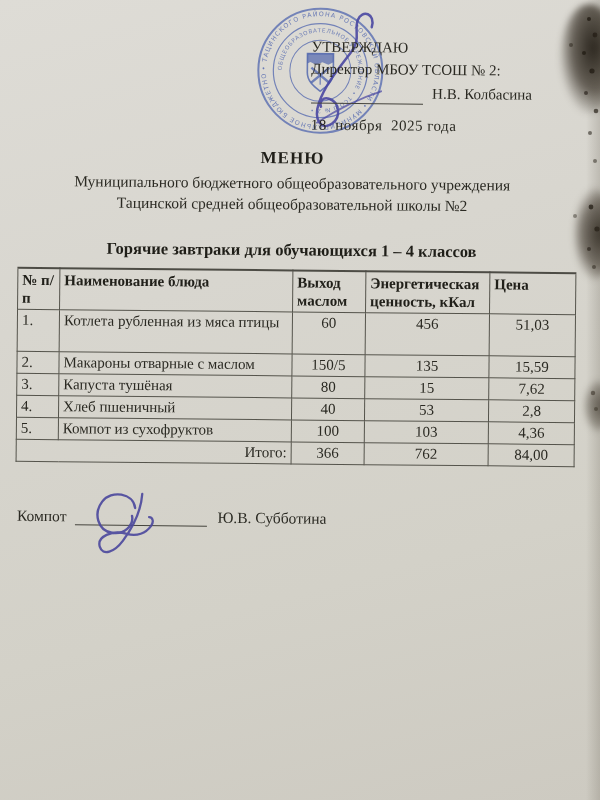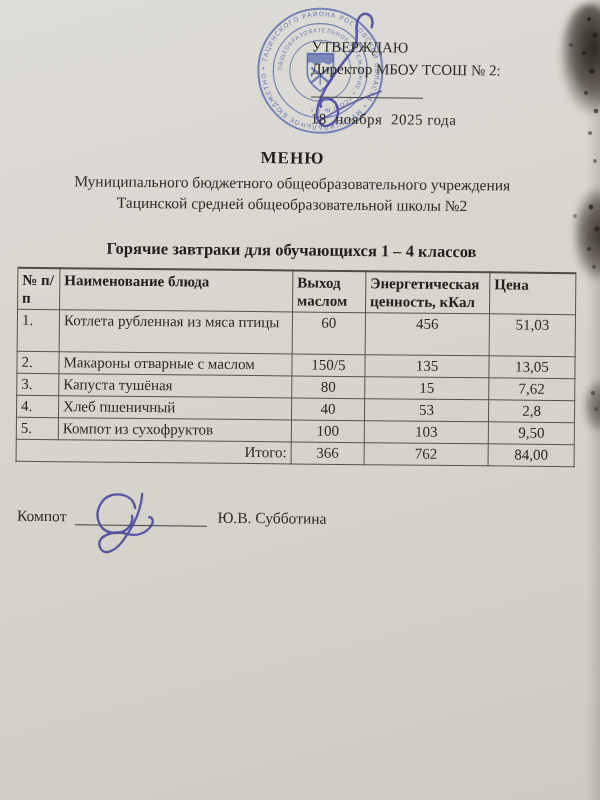--- a/index.html
+++ b/index.html
@@ -98,20 +98,21 @@
         <path d="M 80,20 C 84,6 70,2 66,13 C 62,24 70,32 59,46 C 47,62 34,78 28,96 C 22,114 31,124 41,117 C 51,110 48,95 38,92 C 32,90 28,95 30,100" stroke-width="2.5"></path>
         <path d="M 26,116 C 44,104 66,92 90,84" stroke-width="1.8" opacity="0.8"></path>
       </g>
     </svg>
 
     <div class="approval">
       <div>УТВЕРЖДАЮ</div>
       <div>Директор МБОУ ТСОШ № 2:</div>
       <div class="row-sign">
         <span class="sig-blank"></span>
+        <span>Н.В. Колбасина</span>
       </div>
       <div class="date">18&nbsp; ноября&nbsp; 2025 года</div>
     </div>
 
     <div class="titleblock">
       <div class="t-heading">МЕНЮ</div>
       <div class="t-org1">Муниципального бюджетного общеобразовательного учреждения</div>
       <div class="t-org2">Тацинской средней общеобразовательной школы №2</div>
       <div class="t-sub">Горячие завтраки для обучающихся 1 – 4 классов</div>
     </div>
@@ -137,42 +138,42 @@
         <td>Котлета рубленная из мяса птицы</td>
         <td class="c">60</td>
         <td class="c">456</td>
         <td class="c">51,03</td>
       </tr>
       <tr class="short">
         <td>2.</td>
         <td>Макароны отварные с маслом</td>
         <td class="c">150/5</td>
         <td class="c">135</td>
-        <td class="c">13,05</td>
+        <td class="c">15,59</td>
       </tr>
       <tr class="short">
         <td>3.</td>
         <td>Капуста тушёная</td>
         <td class="c">80</td>
         <td class="c">15</td>
         <td class="c">7,62</td>
       </tr>
       <tr class="short">
         <td>4.</td>
         <td>Хлеб пшеничный</td>
         <td class="c">40</td>
         <td class="c">53</td>
         <td class="c">2,8</td>
       </tr>
       <tr class="short">
         <td>5.</td>
         <td>Компот из сухофруктов</td>
         <td class="c">100</td>
         <td class="c">103</td>
-        <td class="c">9,50</td>
+        <td class="c">4,36</td>
       </tr>
       <tr class="short">
         <td colspan="2" class="total-label">Итого:</td>
         <td class="c">366</td>
         <td class="c">762</td>
         <td class="c">84,00</td>
       </tr>
     </tbody>
       </table>
 

